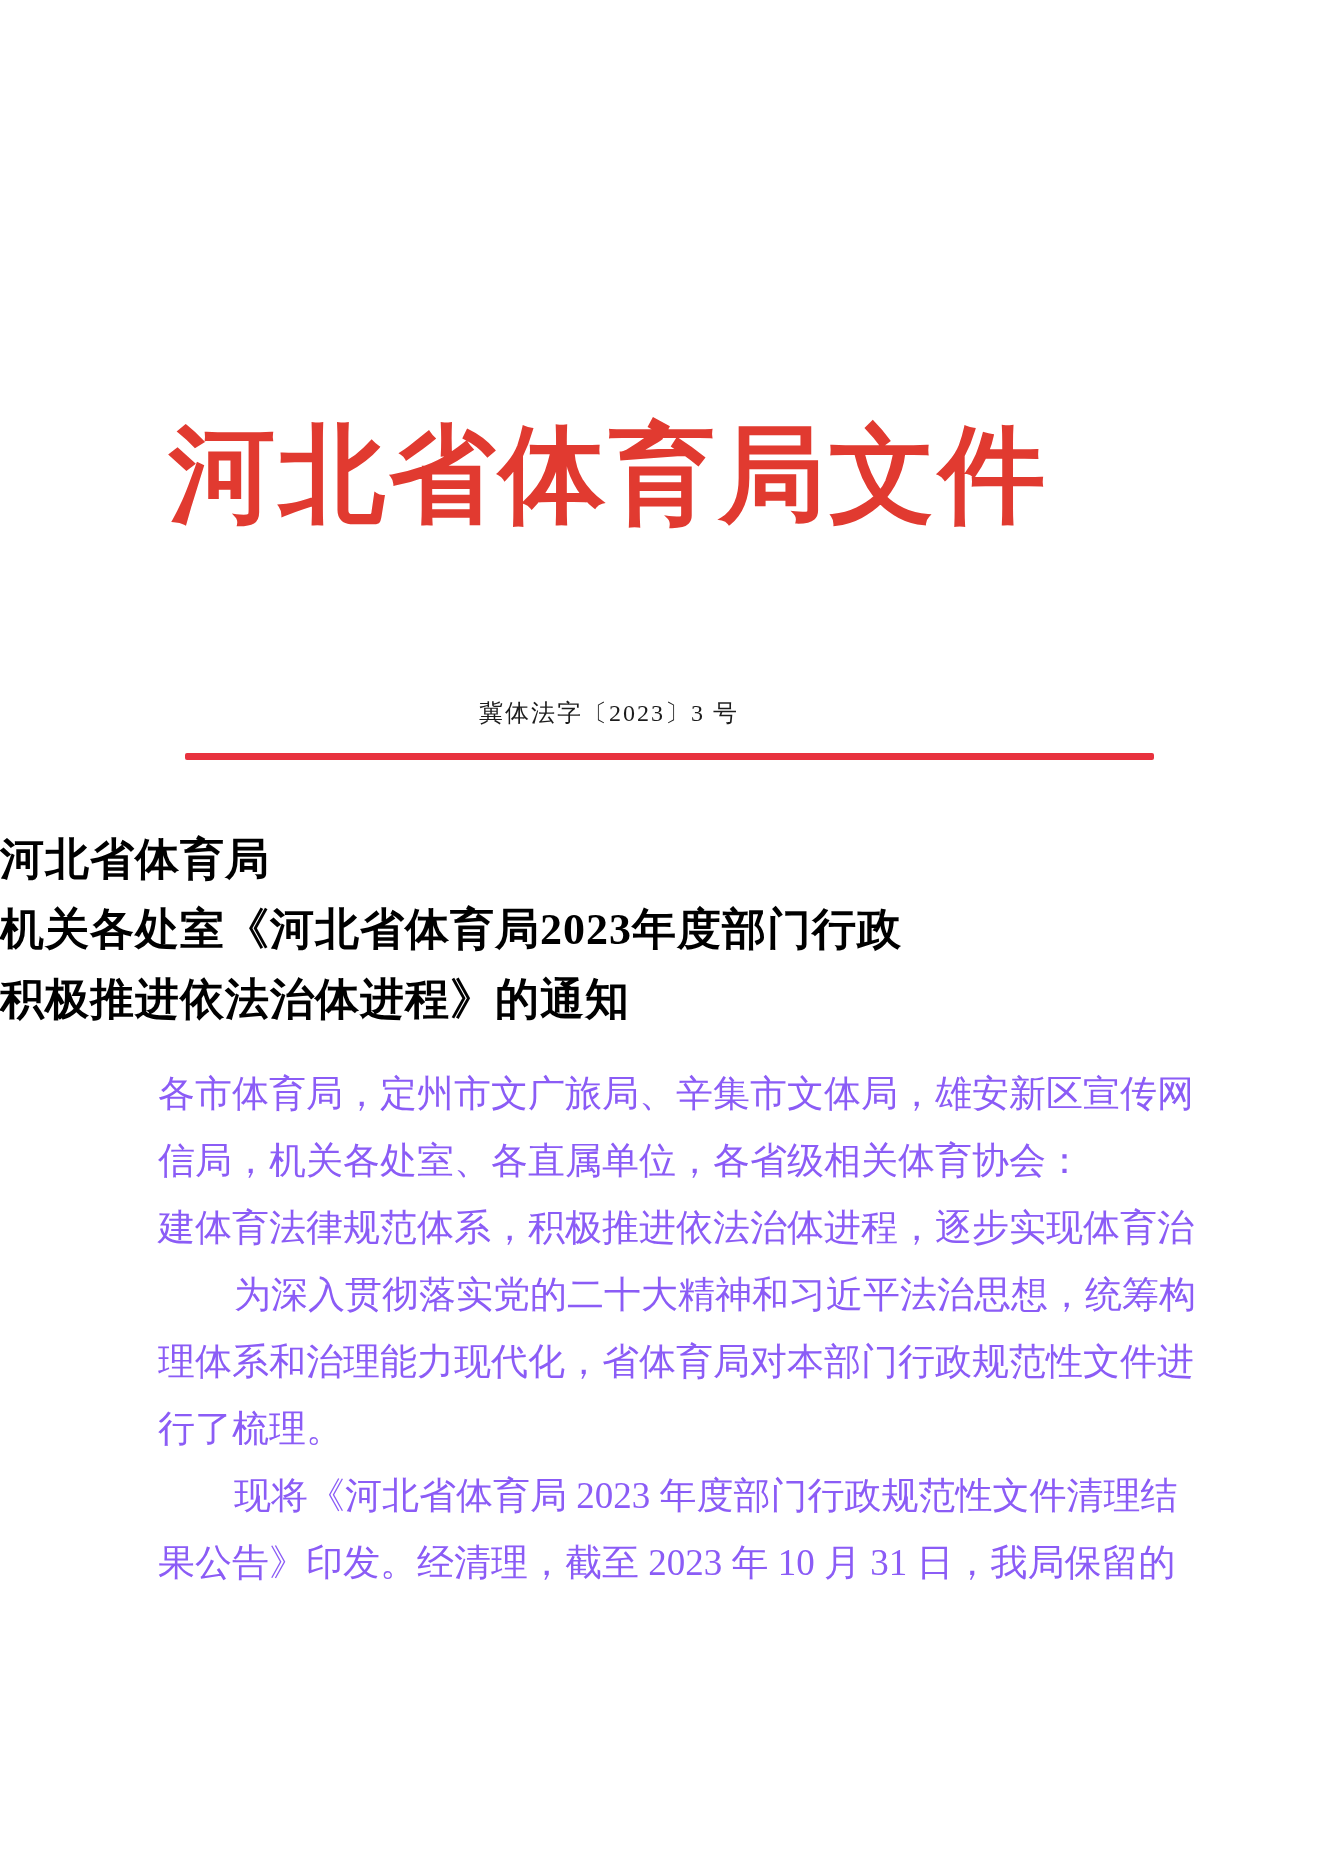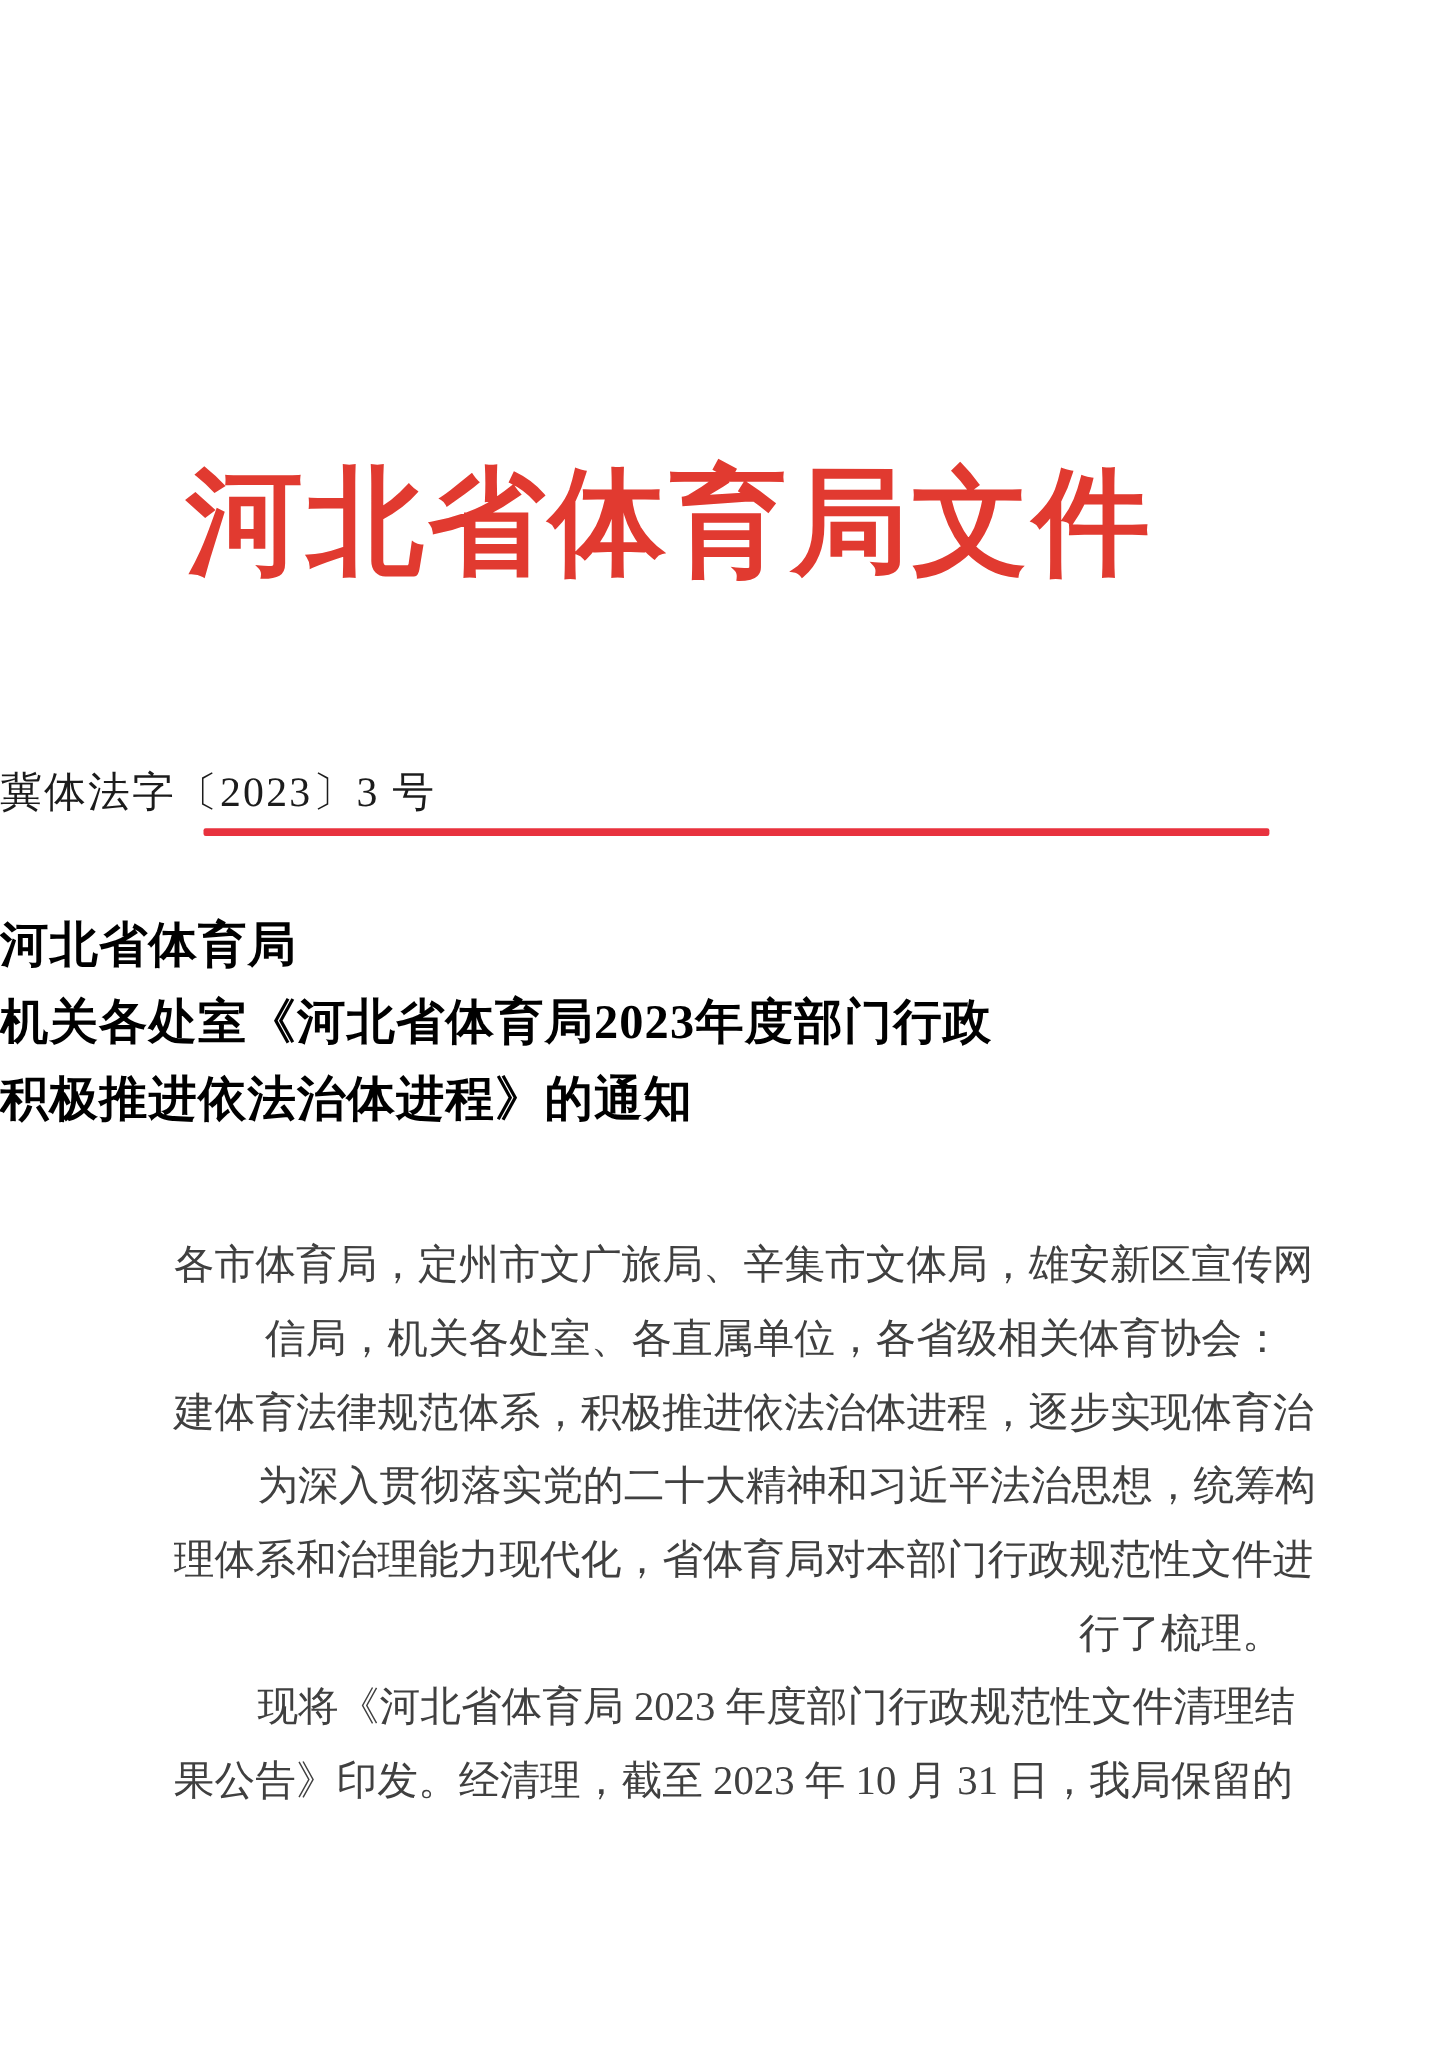--- a/index.html
+++ b/index.html
@@ -26,22 +26,22 @@
     font-weight: bold;
     letter-spacing: 4px;
     color: #e13a30;
     white-space: nowrap;
   }
   .doc-number {
     position: absolute;
     top: 698px;
     left: 0;
     width: 100%;
-    text-align: left;
-    font-size: 38px;
+    text-align: center;
+    font-size: 24px;
     line-height: 1.25;
     font-weight: normal;
     color: #1c1c1c;
     letter-spacing: 2px;
   }
   .red-rule {
     position: absolute;
     top: 753px;
     left: 185px;
     width: 969px;
@@ -56,27 +56,27 @@
     width: 100%;
     text-align: left;
     font-size: 44px;
     line-height: 70px;
     font-weight: bold;
     color: #000000;
     letter-spacing: 1px;
   }
   .doc-body {
     position: absolute;
-    top: 1117px;
+    top: 1060px;
     left: 158px;
     width: 1008px;
     font-size: 37px;
     line-height: 67px;
-    color: #404040;
-    text-align: right;
+    color: #8b5cf6;
+    text-align: left;
   }
   .doc-body .line {
     white-space: nowrap;
   }
   .doc-body .line.indent {
     padding-left: 76px;
   }
 </style>
 </head>
 <body>

